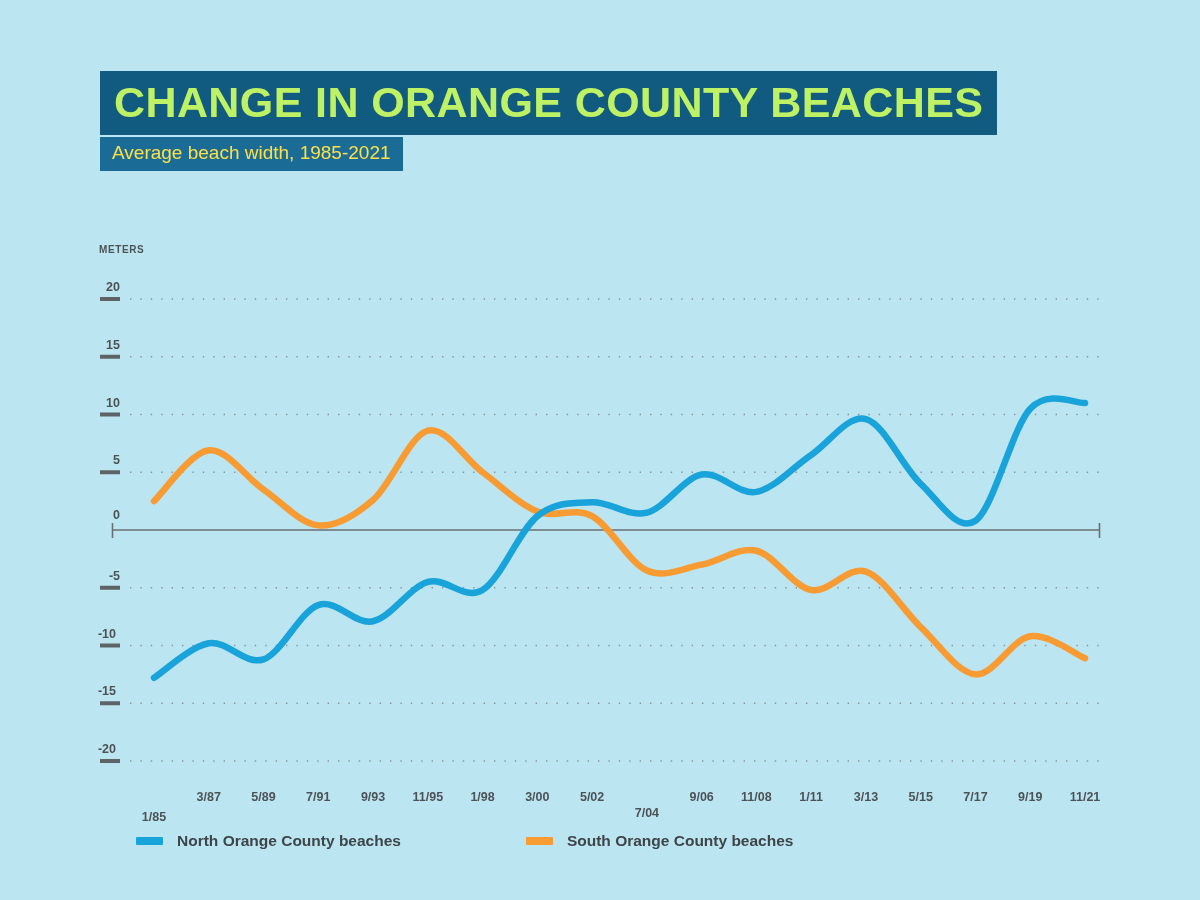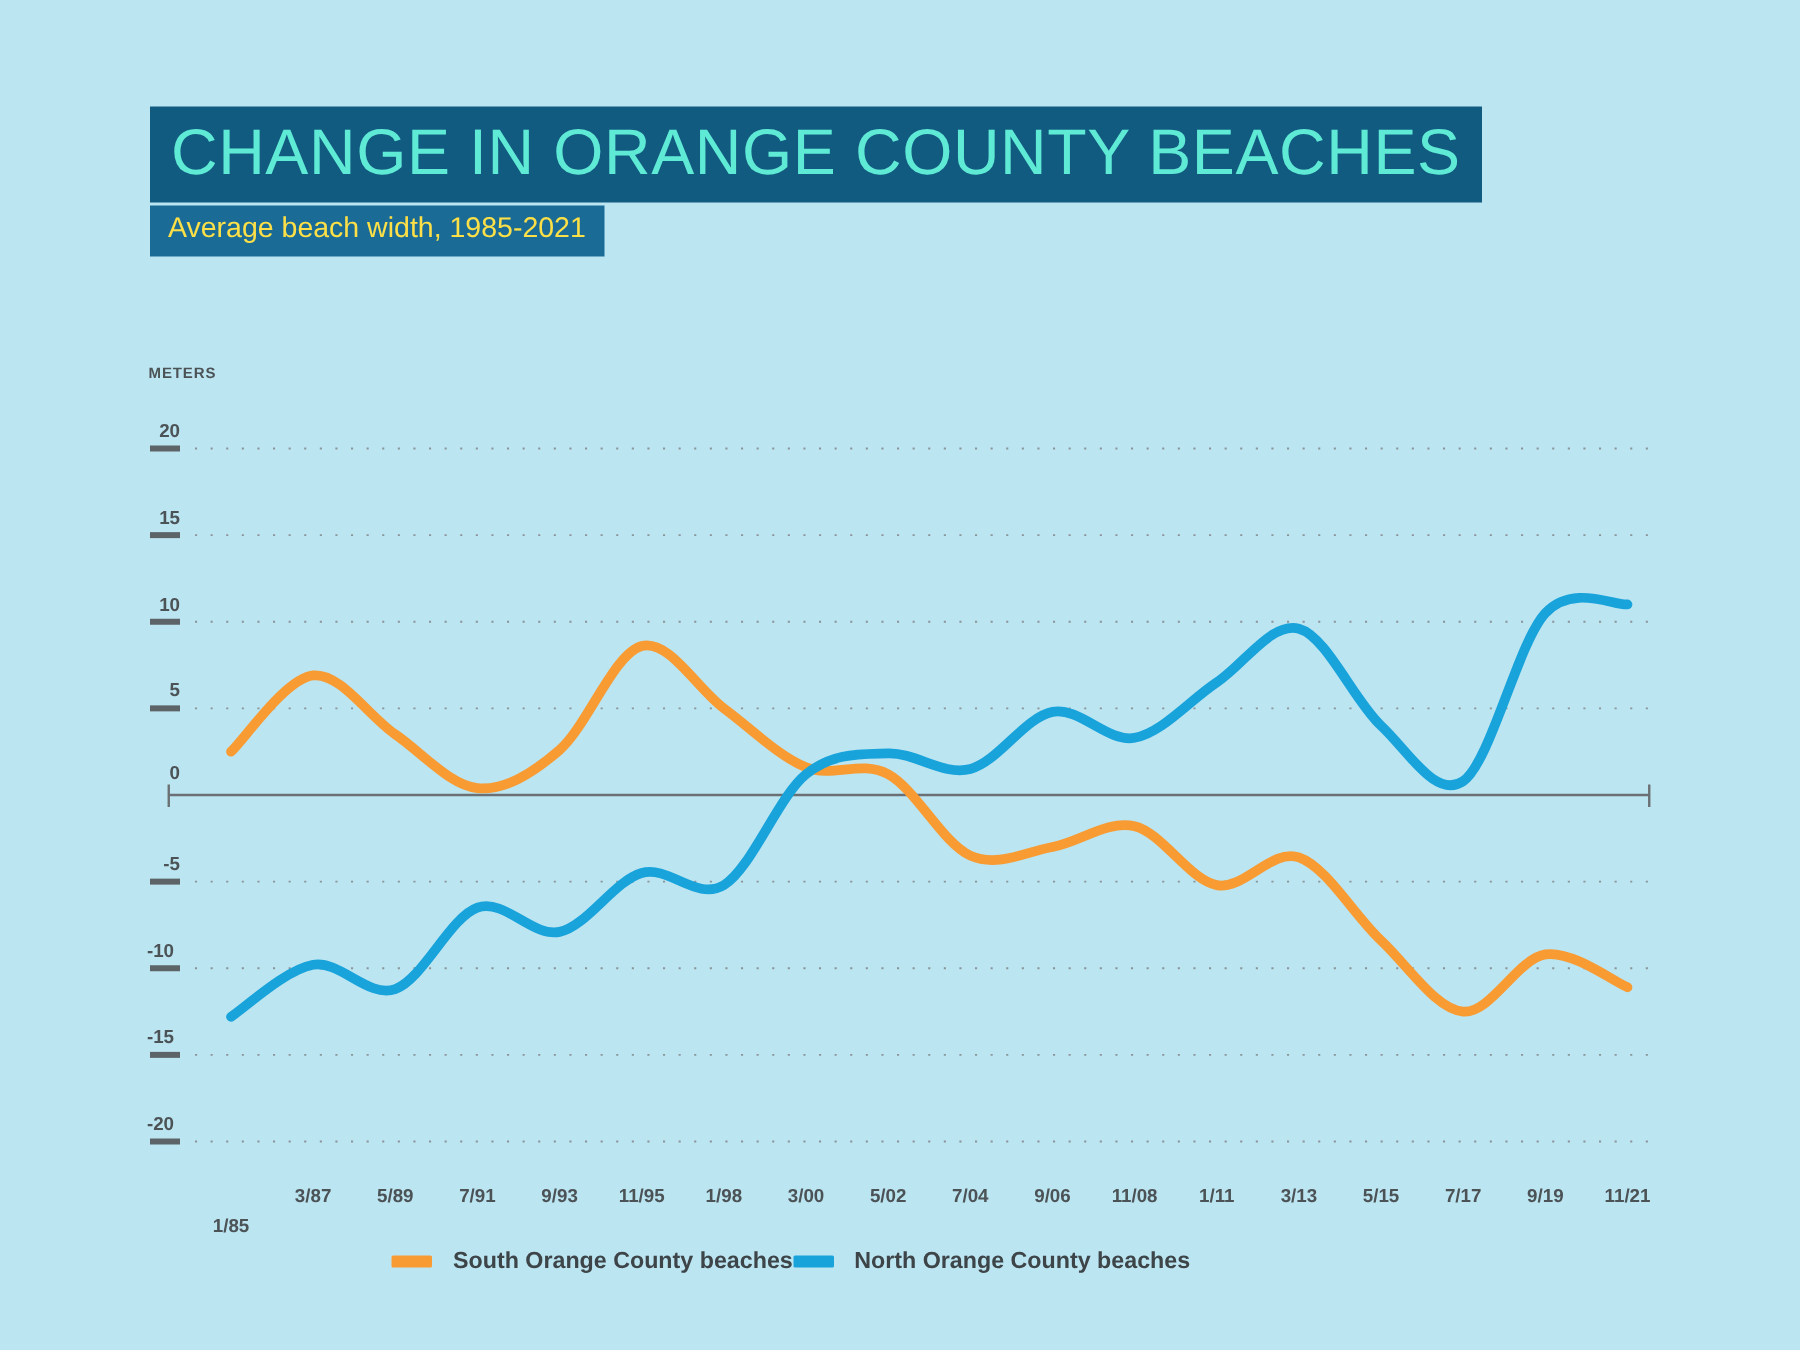--- a/index.html
+++ b/index.html
@@ -25,22 +25,22 @@
     left: 100px;
     top: 71px;
     background: #125b80;
     padding: 9px 14px 11px 14px;
     display: inline-block;
   }
   .title-bar h1 {
     margin: 0;
     font-size: 43px;
     line-height: 44px;
-    font-weight: normal;
-    color: #5eead4;
+    font-weight: bold;
+    color: #bef264;
     letter-spacing: 0.4px;
     white-space: nowrap;
     font-family: "Liberation Sans", sans-serif;
   }
   .subtitle-bar {
     position: absolute;
     left: 100px;
     top: 137px;
     background: #1a6c96;
     padding: 5px 12px 7px 12px;
@@ -173,35 +173,35 @@
   <div id="xtick-labels">
       <div class="xtick-label" style="left: 154px; margin-top: 20px;">1/85</div>
       <div class="xtick-label" style="left: 208.765px;">3/87</div>
       <div class="xtick-label" style="left: 263.529px;">5/89</div>
       <div class="xtick-label" style="left: 318.294px;">7/91</div>
       <div class="xtick-label" style="left: 373.059px;">9/93</div>
       <div class="xtick-label" style="left: 427.824px;">11/95</div>
       <div class="xtick-label" style="left: 482.588px;">1/98</div>
       <div class="xtick-label" style="left: 537.353px;">3/00</div>
       <div class="xtick-label" style="left: 592.118px;">5/02</div>
-      <div class="xtick-label" style="left: 646.882px;">7/04</div>
+      <div class="xtick-label" style="left: 646.882px; margin-top: 16px;">7/04</div>
       <div class="xtick-label" style="left: 701.647px;">9/06</div>
       <div class="xtick-label" style="left: 756.412px;">11/08</div>
       <div class="xtick-label" style="left: 811.176px;">1/11</div>
       <div class="xtick-label" style="left: 865.941px;">3/13</div>
       <div class="xtick-label" style="left: 920.706px;">5/15</div>
       <div class="xtick-label" style="left: 975.471px;">7/17</div>
       <div class="xtick-label" style="left: 1030.24px;">9/19</div>
       <div class="xtick-label" style="left: 1085px;">11/21</div>
     </div>
 
   <div class="legend">
+    <div class="legend-item">
+      <span class="legend-swatch" style="background: rgb(25, 163, 219);"></span>
+      <span class="legend-text">North Orange County beaches</span>
+    </div>
     <div class="legend-item second">
       <span class="legend-swatch" style="background: rgb(248, 155, 51);"></span>
       <span class="legend-text">South Orange County beaches</span>
     </div>
-    <div class="legend-item">
-      <span class="legend-swatch" style="background: rgb(25, 163, 219);"></span>
-      <span class="legend-text">North Orange County beaches</span>
-    </div>
   </div>
 
 </div>
 
 </body></html>

